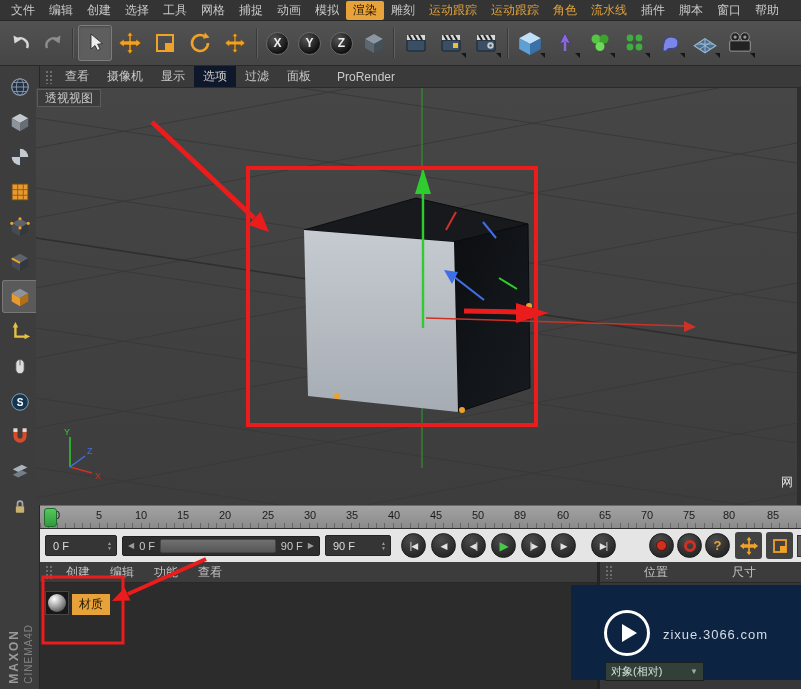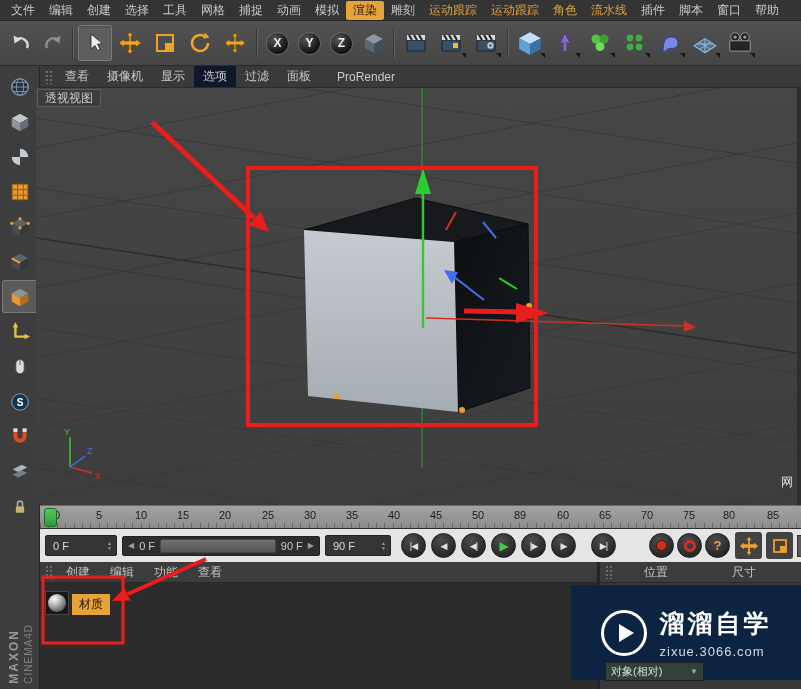--- a/index.html
+++ b/index.html
@@ -585,21 +585,20 @@
     <span>对象(相对)</span>
     <span class="caret">▼</span>
   </div>
 </div>
 
 <div class="watermark">
   <div class="wm-circle">
       <div class="wm-play"></div>
     </div>
   <div>
-    <div class="wm-title">溜溜自学</div>
     <div class="wm-site">zixue.3066.com</div>
   </div>
 </div>
 
 <svg class="annotations" width="801" height="689" viewBox="0 0 801 689">
   <g stroke="#ea1c1c" fill="#ea1c1c">
     <line x1="152" y1="122" x2="254" y2="218" stroke-width="5" fill="none"></line>
     <polygon points="269,232 248.2,224.9 260.6,211.7" stroke="none"></polygon>
     <rect x="248" y="168" width="288" height="257" fill="none" stroke-width="4"></rect>
     <line x1="464" y1="311" x2="517" y2="312" stroke-width="5" fill="none"></line>

